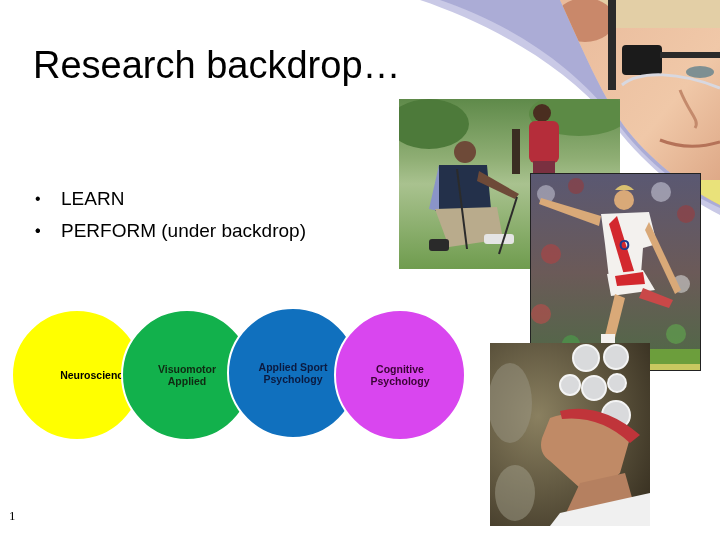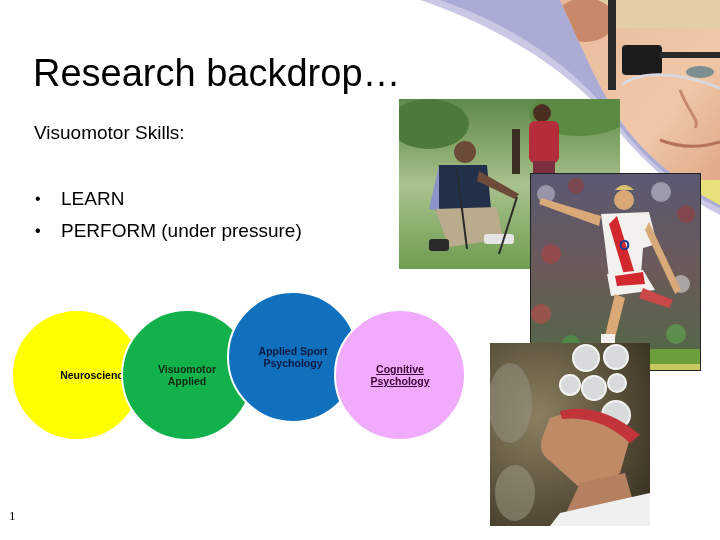--- a/index.html
+++ b/index.html
@@ -4,37 +4,37 @@
   <style>
     * { margin: 0; padding: 0; box-sizing: border-box; }
     html, body { width: 720px; height: 540px; overflow: hidden; background: #ffffff; }
     body { position: relative; font-family: "Liberation Sans", sans-serif; color: #000; }
 
     .slide { position: absolute; left: 0; top: 0; width: 720px; height: 540px; background: #ffffff; overflow: hidden; }
 
     
     .corner-photo { position: absolute; left: 0; top: 0; width: 720px; height: 540px; pointer-events: none; }
 
-    .title { position: absolute; left: 33px; top: 44px; font-size: 38px; font-weight: normal; letter-spacing: 0px; white-space: nowrap; margin-top: 8px; }
+    .title { position: absolute; left: 33px; top: 44px; font-size: 38px; font-weight: normal; letter-spacing: 0px; white-space: nowrap; }
 
     .subtitle { position: absolute; left: 34px; top: 122px; font-size: 19px; }
 
     .bullets { position: absolute; left: 34px; top: 183px; list-style: none; }
     .bullets li { position: relative; font-size: 19px; line-height: 32px; padding-left: 27px; white-space: nowrap; }
     .bullets li .dot { position: absolute; left: 1px; top: 0; font-size: 16px; }
 
     .venn { position: absolute; left: 0; top: 0; width: 720px; height: 540px; }
     .circle { position: absolute; width: 132px; height: 132px; border-radius: 50%; border: 2px solid #ffffff;
       display: flex; align-items: center; justify-content: center; text-align: center;
       font-weight: bold; font-size: 10.5px; line-height: 12px; }
     .circle span { display: block; }
     .c1 { left: 11px;  top: 309px; background: #ffff00; color: #000000; z-index: 1; justify-content: flex-end; padding-right: 12px; }
     .c2 { left: 121px; top: 309px; background: #12b14c; color: #0f2a12; z-index: 2; }
-    .c3 { left: 227px; top: 291px; background: #1070be; color: #0b1a40; z-index: 3; }
-    .c4 { left: 334px; top: 309px; background: #f0abfc; color: #3a0434; z-index: 4; text-decoration: underline; }
+    .c3 { left: 227px; top: 307px; background: #1070be; color: #0b1a40; z-index: 3; }
+    .c4 { left: 334px; top: 309px; background: #d946ef; color: #3a0434; z-index: 4; }
 
     .photo { position: absolute; overflow: hidden; }
     .photo svg { display: block; }
     .p-golf  { left: 399px; top: 99px;  width: 221px; height: 170px; z-index: 5; }
     .p-rugby { left: 530px; top: 173px; width: 171px; height: 198px; z-index: 6; border: 1px solid #222; }
     .p-head  { left: 490px; top: 343px; width: 160px; height: 183px; z-index: 7; }
 
     .slide-number { position: absolute; left: 9px; top: 508px; font-family: "Liberation Serif", serif; font-size: 13px; }
   </style>
 </head>
@@ -70,33 +70,32 @@
       <ellipse cx="700" cy="72" rx="14" ry="6" fill="#7e8f92"></ellipse>
 
       <path d="M680,90 C690,115 700,120 695,128" stroke="#c48a6c" stroke-width="3" fill="none"></path>
       <path d="M660,140 C680,148 700,148 720,142" stroke="#b57258" stroke-width="3" fill="none"></path>
       <rect x="690" y="180" width="30" height="25" fill="#e9e27a"></rect>
     </g>
   </svg>
 
   <h1 class="title">Research backdrop…</h1>
 
-  <div class="subtitle">Visuomotor Skills:</div>
 
   <ul class="bullets">
     <li>
       <span class="dot">•</span>
       <span>LEARN</span>
     </li>
     <li>
       <span class="dot">•</span>
     </li>
     <li>
       <span class="dot">•</span>
-      <span>PERFORM (under pressure)</span>
+      <span>PERFORM (under backdrop)</span>
     </li>
   </ul>
 
   <div class="venn">
     <div class="circle c1">
       <div>
         <span>Neuroscience</span>
       </div>
     </div>
     <div class="circle c2">

